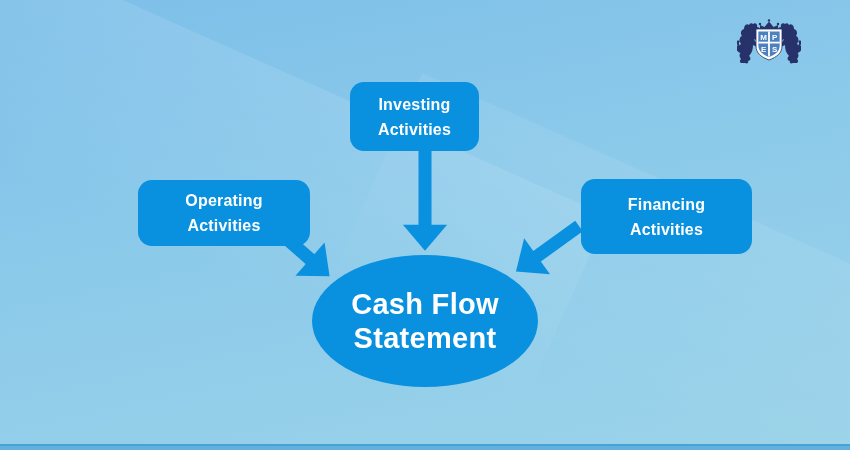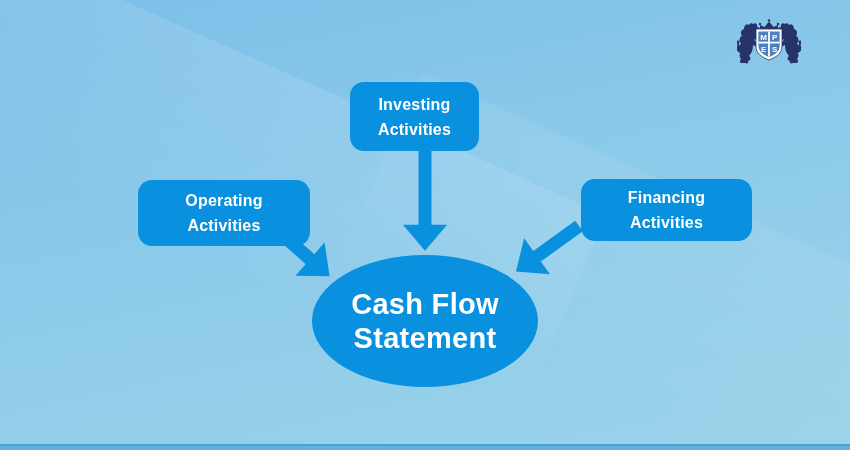--- a/index.html
+++ b/index.html
@@ -32,21 +32,21 @@
   .logo .cross{stroke:#ffffff;stroke-width:2.2;}
   .logo text{fill:#ffffff;font-family:"Liberation Sans",sans-serif;font-weight:bold;font-size:8px;text-anchor:middle;}
   .node{
     position:absolute;background:var(--accent);color:var(--textWhite);
     border-radius:14px;display:flex;align-items:center;justify-content:center;
     text-align:center;font-weight:bold;font-size:16px;line-height:25px;letter-spacing:0.2px;
   }
   .node span{display:block;max-width:112px;}
   .node-operating{left:97px;top:180px;width:172px;height:66px;margin-left:41px;}
   .node-investing{left:350px;top:82px;width:129px;height:69px;}
-  .node-financing{left:581px;top:179px;width:171px;height:62px;}
+  .node-financing{left:581px;top:179px;width:171px;height:75px;}
   .arrows{position:absolute;left:0;top:0;width:850px;height:450px;pointer-events:none;}
   .arrow-line{stroke:var(--accent);stroke-width:13;fill:none;}
   .arrows marker{overflow:visible;}
   .arrows marker path{fill:var(--accent);}
   .ellipse{
     position:absolute;left:312px;top:255px;width:226px;height:132px;
     background:var(--accent);border-radius:50%;color:var(--textWhite);
     display:flex;align-items:center;justify-content:center;text-align:center;
     font-weight:bold;font-size:29px;line-height:34px;letter-spacing:0.3px;
   }

